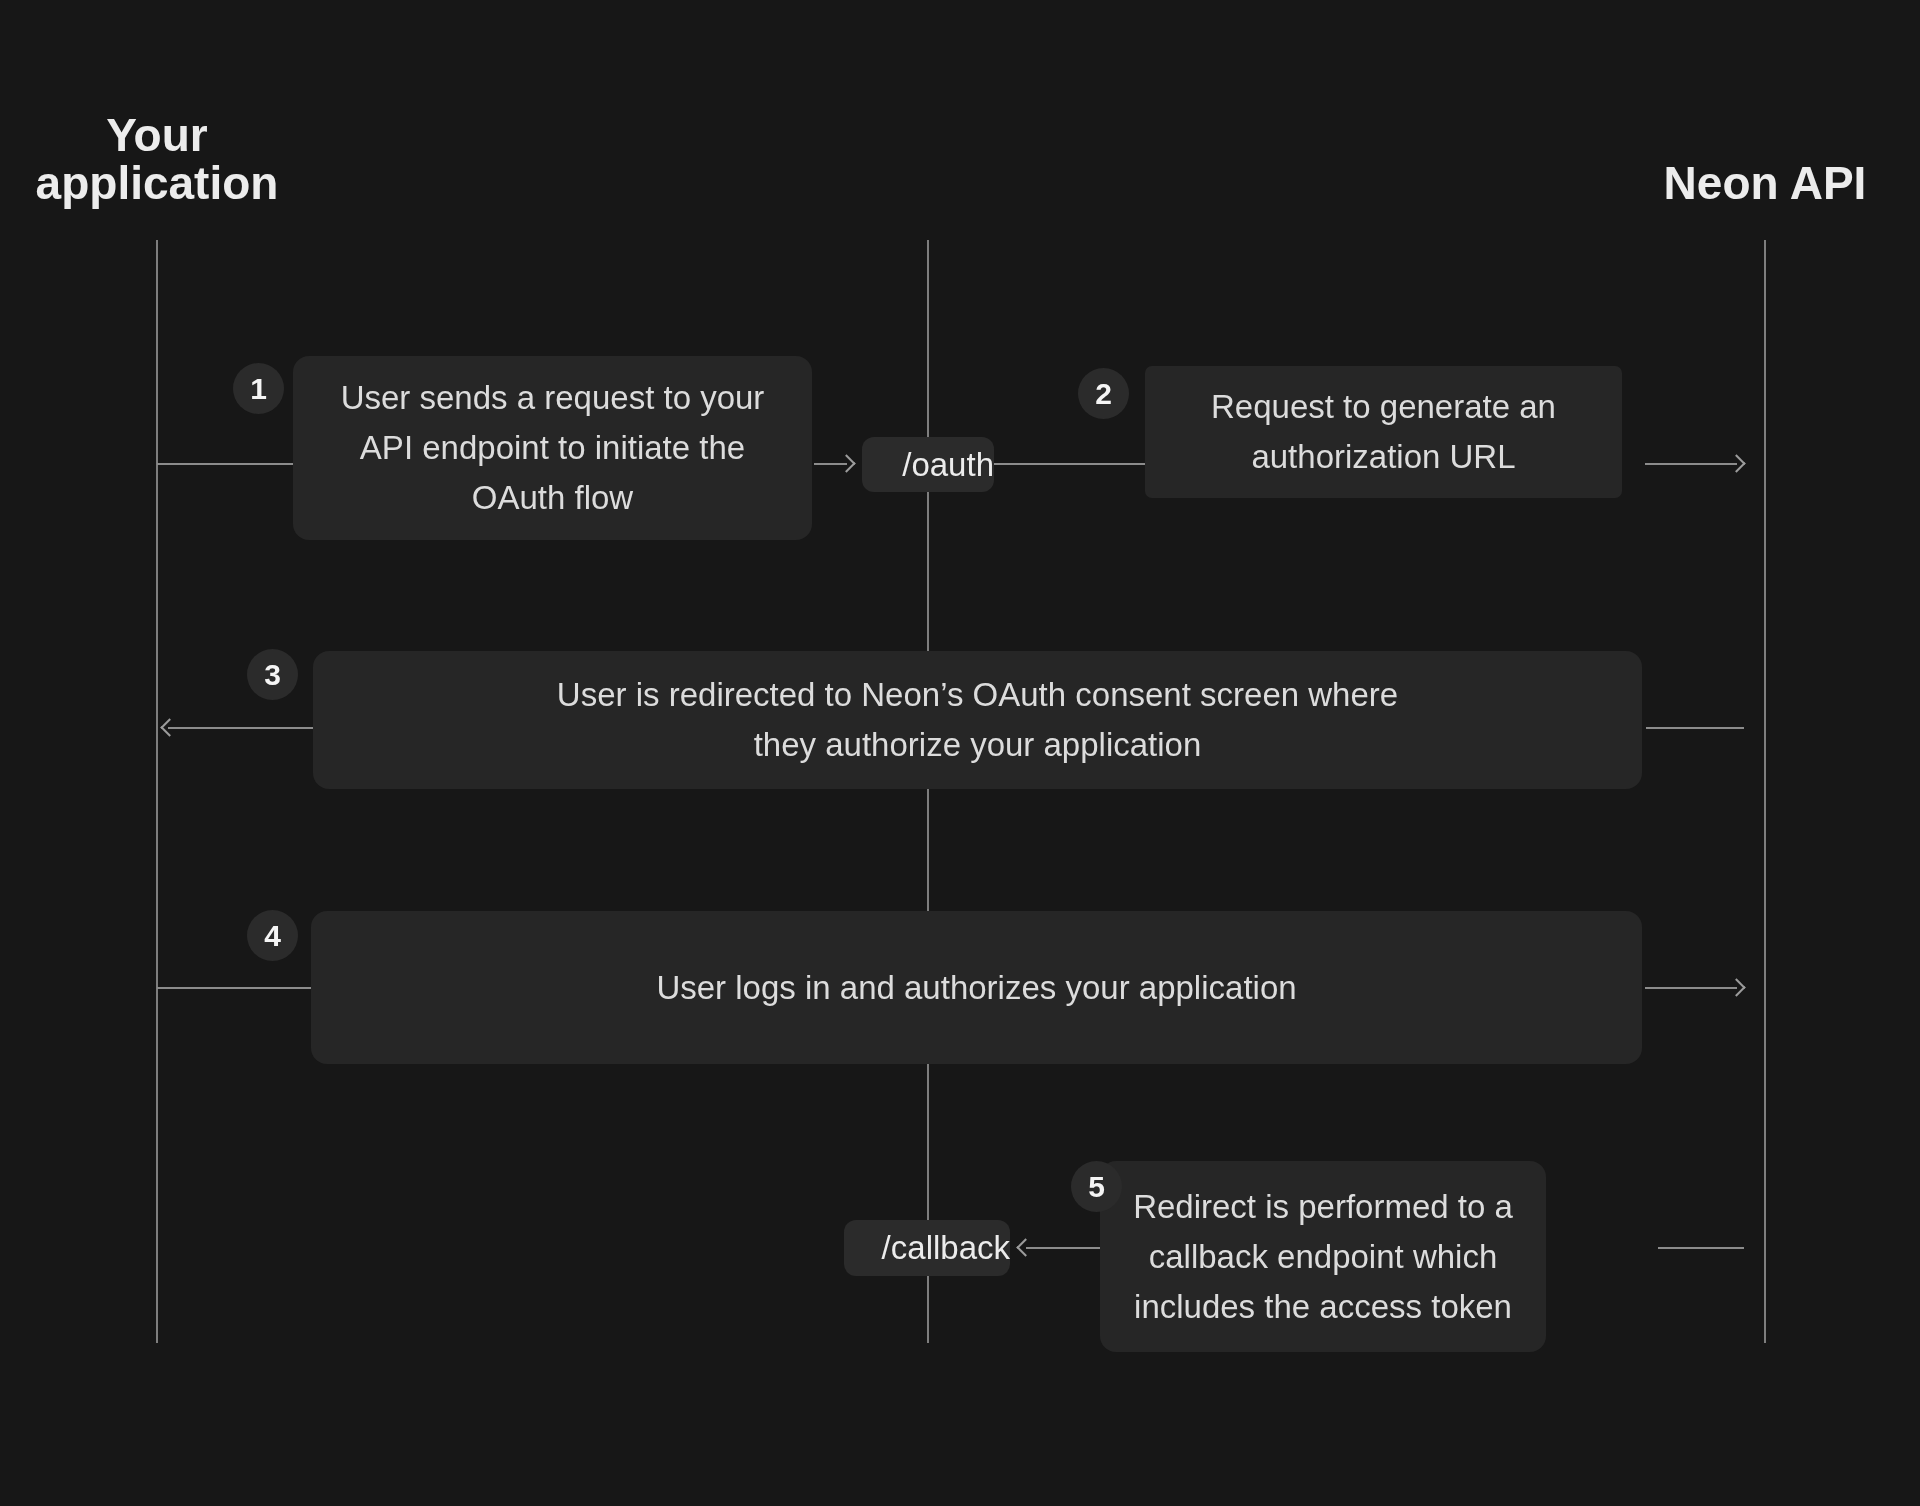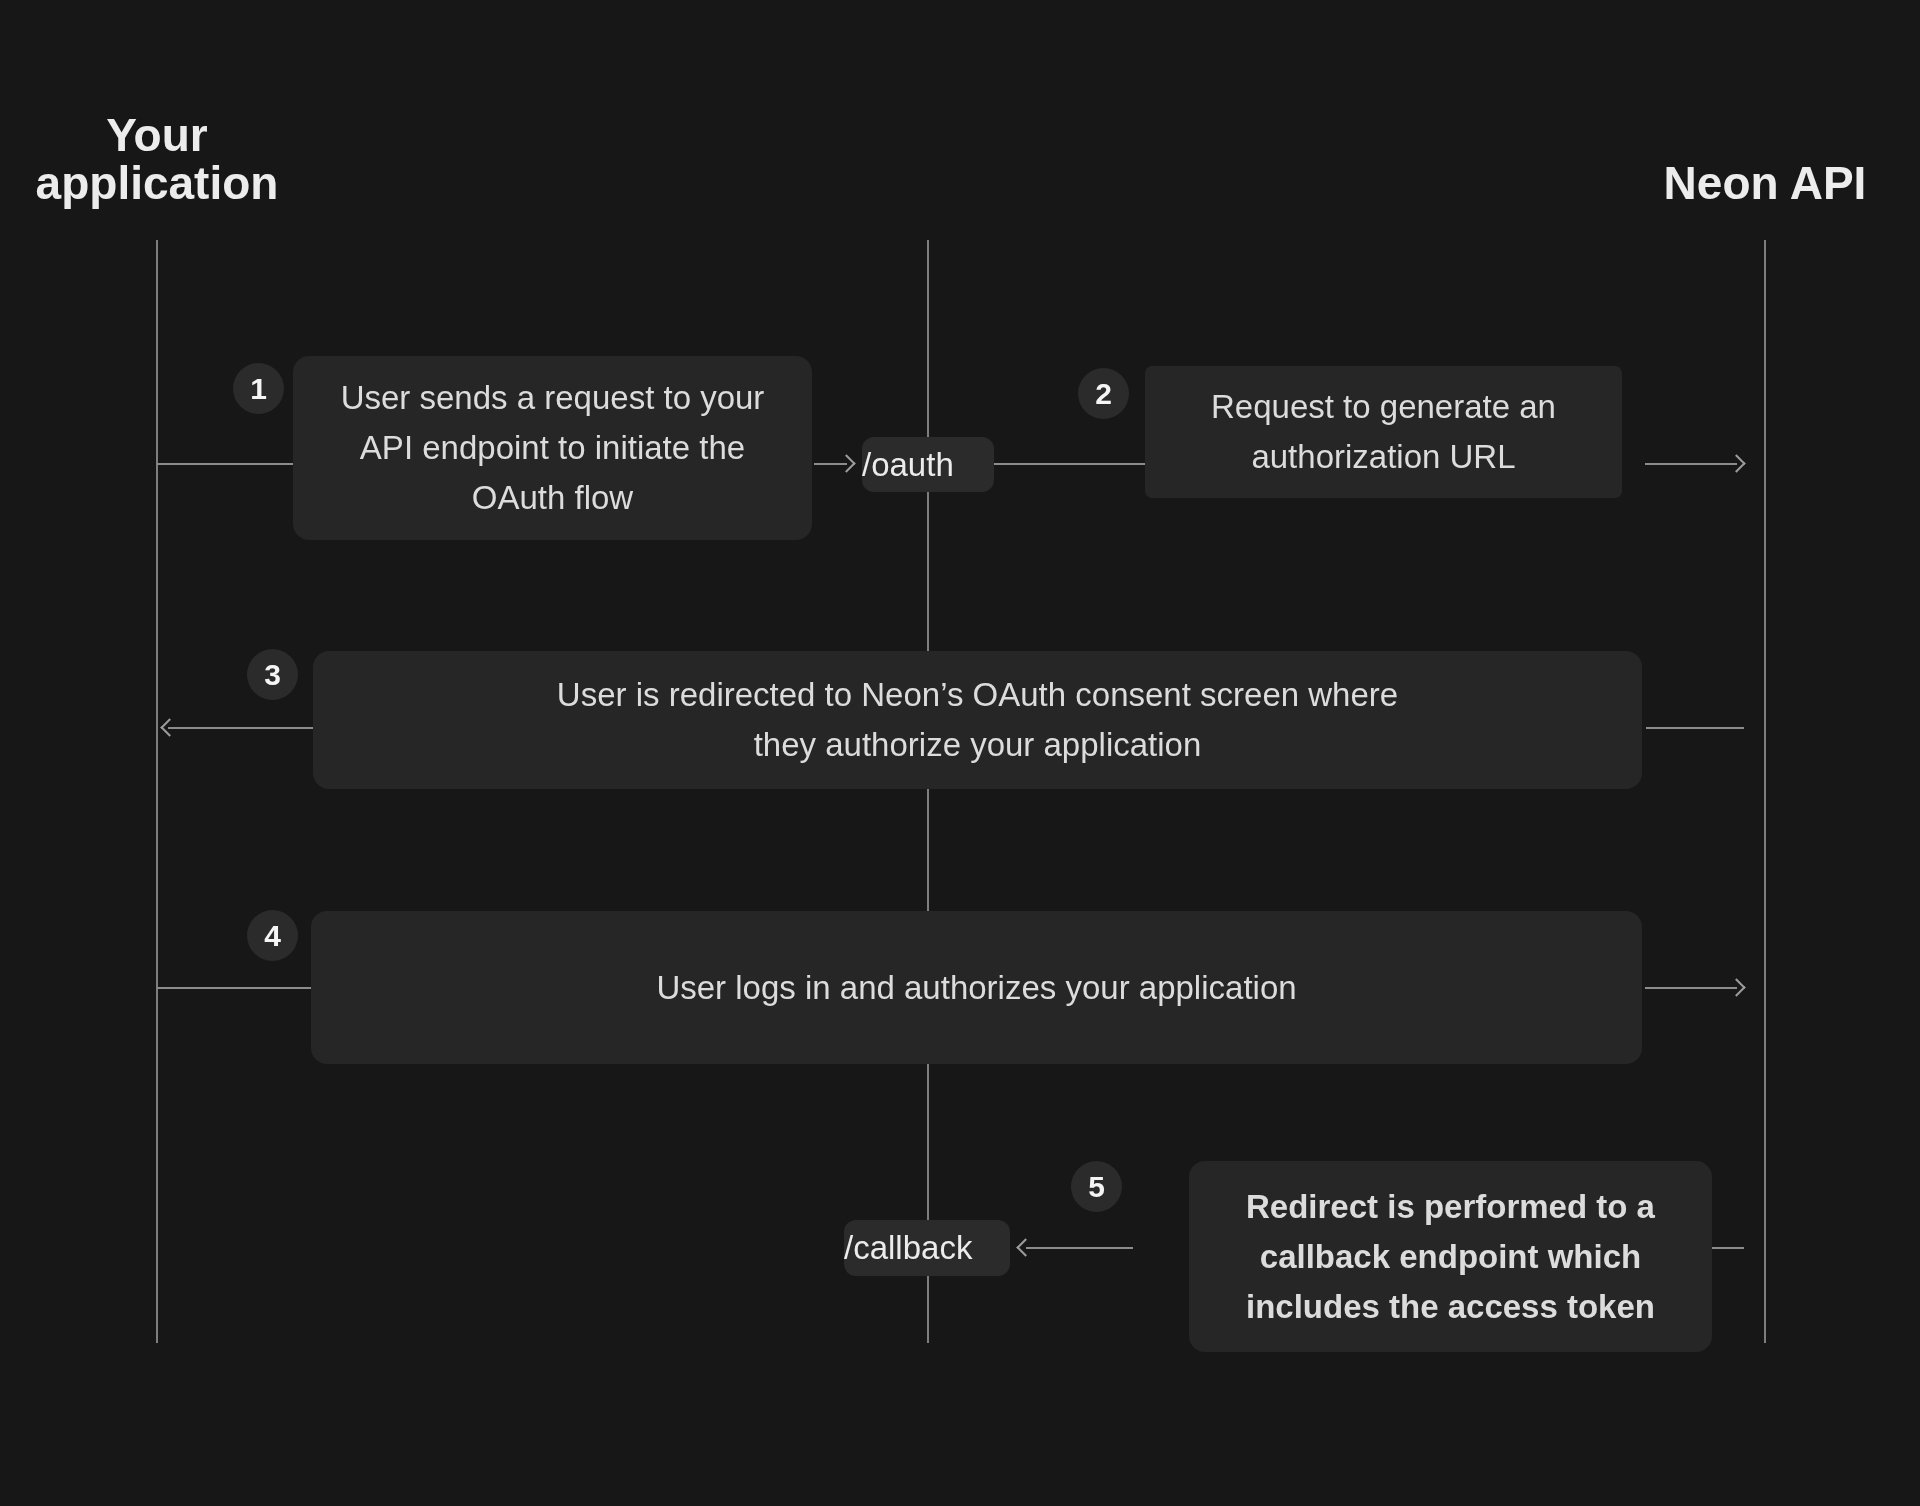--- a/index.html
+++ b/index.html
@@ -35,21 +35,21 @@
   .badge{
     position:absolute;width:51px;height:51px;border-radius:50%;
     background:#2b2b2b;color:#f5f5f5;
     display:flex;align-items:center;justify-content:center;
     font-size:30px;font-weight:700;
   }
   
   .chip{
     position:absolute;
     background:#2b2b2b;border-radius:12px;
-    display:flex;align-items:center;justify-content:flex-start;
+    display:flex;align-items:center;justify-content:flex-end;
     color:#ececec;font-size:33px;
   }
   
   .hline{position:absolute;height:2px;background:#8c8c8c;}
   
   .head{
     position:absolute;width:13px;height:13px;
     border-top:2px solid #9c9c9c;border-right:2px solid #9c9c9c;
     box-sizing:border-box;
   }
@@ -100,21 +100,21 @@
     <span>Request to generate an
 authorization URL</span>
   </div>
   <div class="box" style="left:313px;top:651px;width:1329px;height:138px;">
     <span>User is redirected to Neon’s OAuth consent screen where
 they authorize your application</span>
   </div>
   <div class="box" style="left:311px;top:911px;width:1331px;height:153px;">
     <span>User logs in and authorizes your application</span>
   </div>
-  <div class="box" style="left:1189px;top:1161px;width:523px;height:191px;font-weight:bold;">
+  <div class="box" style="left:1100px;top:1161px;width:446px;height:191px;">
     <span>Redirect is performed to a
 callback endpoint which
 includes the access token</span>
   </div>
 
   <div class="chip" style="left:862px;top:437px;width:132px;height:55px;">
     <span>/oauth</span>
   </div>
   <div class="chip" style="left:844px;top:1220px;width:166px;height:56px;">
     <span>/callback</span>

